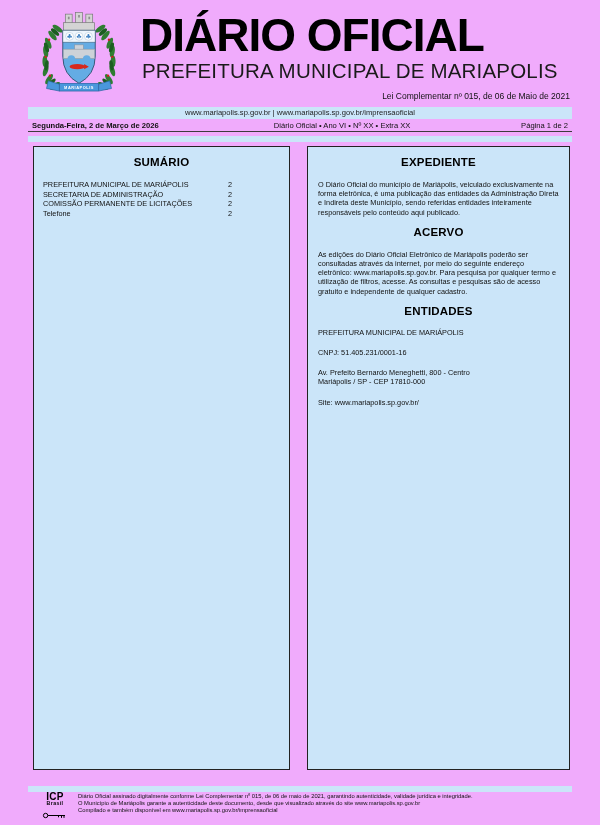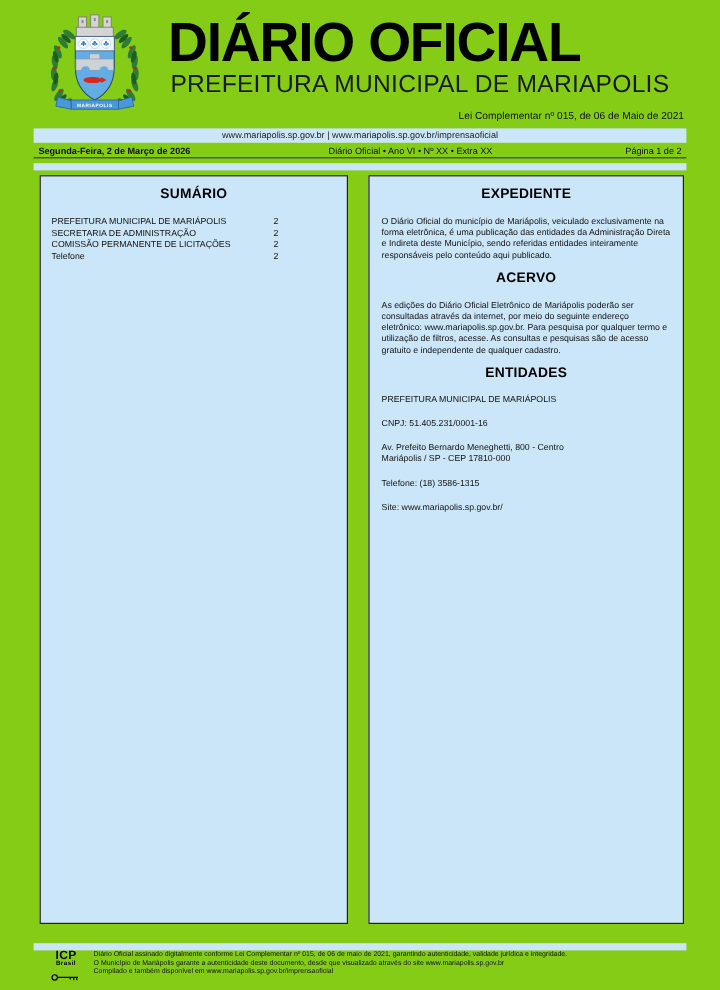--- a/index.html
+++ b/index.html
@@ -1,17 +1,17 @@
 <!DOCTYPE html>
 <html><head>
 <meta charset="utf-8">
 <style>
   html,body{margin:0;padding:0;background:#fff;}
   .page{
-    position:relative;width:600px;height:825px;background:#84cc16;overflow:hidden;
+    position:relative;width:600px;height:825px;background:#f0abfc;overflow:hidden;
     font-family:"Liberation Sans", sans-serif;color:#000;
   }
   
   .coat{position:absolute;left:36px;top:9px;width:86px;height:94px;}
   .title-block{position:absolute;left:140px;top:12px;right:30px;text-align:left;}
   .main-title{font-size:46px;font-weight:bold;letter-spacing:-1px;line-height:1.0;margin:0;color:#000;white-space:nowrap;}
   .sub-title{font-size:20.5px;font-weight:400;letter-spacing:.2px;margin:1px 0 0 2px;color:#1a1a1a;white-space:nowrap;}
   .law-line{font-size:8.5px;font-weight:normal;text-align:right;margin-top:8px;color:#111;}
   
   .url-band{position:absolute;left:28px;right:28px;top:107px;height:12px;background:var(--band);
@@ -175,21 +175,20 @@
 
   <div class="box box-right">
     <h3>EXPEDIENTE</h3>
     <div class="box-para">O Diário Oficial do município de Mariápolis, veiculado exclusivamente na forma eletrônica, é uma publicação das entidades da Administração Direta e Indireta deste Município, sendo referidas entidades inteiramente responsáveis pelo conteúdo aqui publicado.</div>
     <h3 class="acervo-h">ACERVO</h3>
     <div class="box-para">As edições do Diário Oficial Eletrônico de Mariápolis poderão ser consultadas através da internet, por meio do seguinte endereço eletrônico: www.mariapolis.sp.gov.br. Para pesquisa por qualquer termo e utilização de filtros, acesse. As consultas e pesquisas são de acesso gratuito e independente de qualquer cadastro.</div>
     <h3 class="ent-h">ENTIDADES</h3>
     <div class="ent-line">PREFEITURA MUNICIPAL DE MARIÁPOLIS</div>
     <div class="ent-line">CNPJ: 51.405.231/0001-16</div>
     <div class="ent-line" style="width:180px;">Av. Prefeito Bernardo Meneghetti, 800 - Centro Mariápolis / SP - CEP 17810-000</div>
-    <div class="ent-line">Telefone: (18) 3586-1315</div>
     <div class="ent-line">Site: www.mariapolis.sp.gov.br/</div>
   </div>
 
   <div class="footer-band"></div>
   <div class="icp">
     <div class="icp-top">ICP</div>
     <div class="icp-sub">Brasil</div>
     <svg width="26" height="9" viewBox="0 0 26 9">
       <g stroke="#000" stroke-width="1" fill="none">
         <circle cx="3.6" cy="4.5" r="2.2"></circle>

